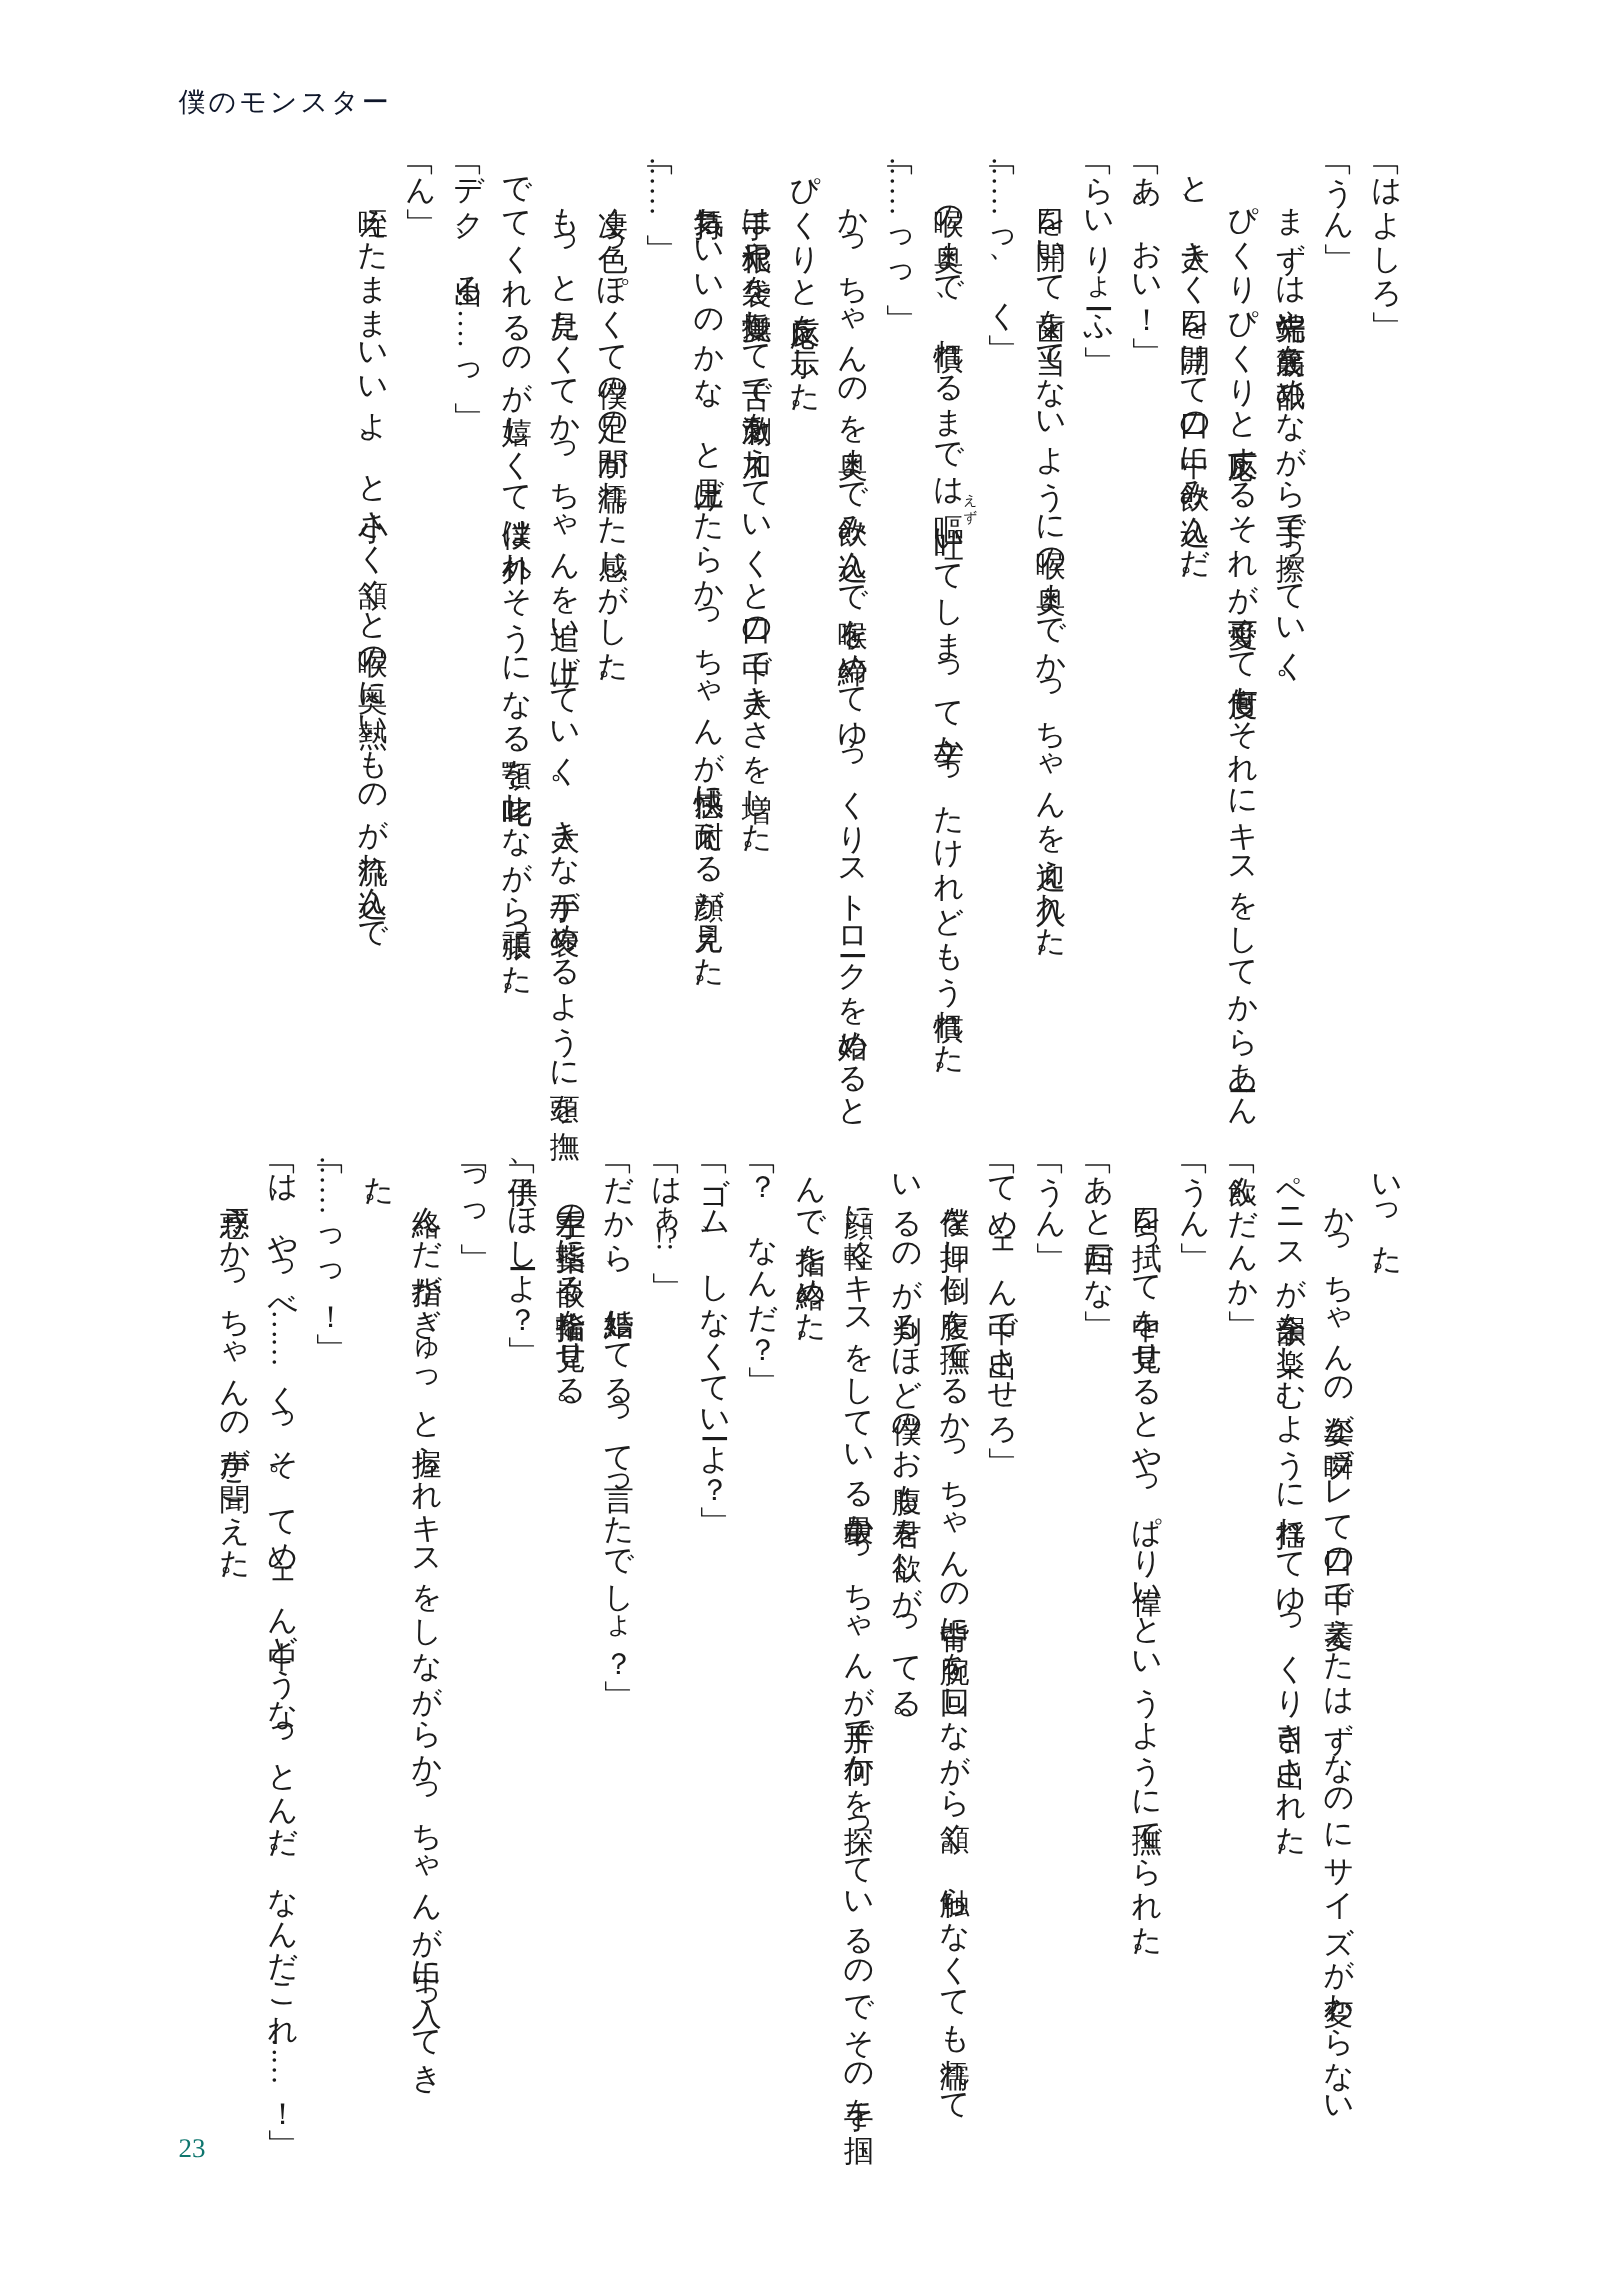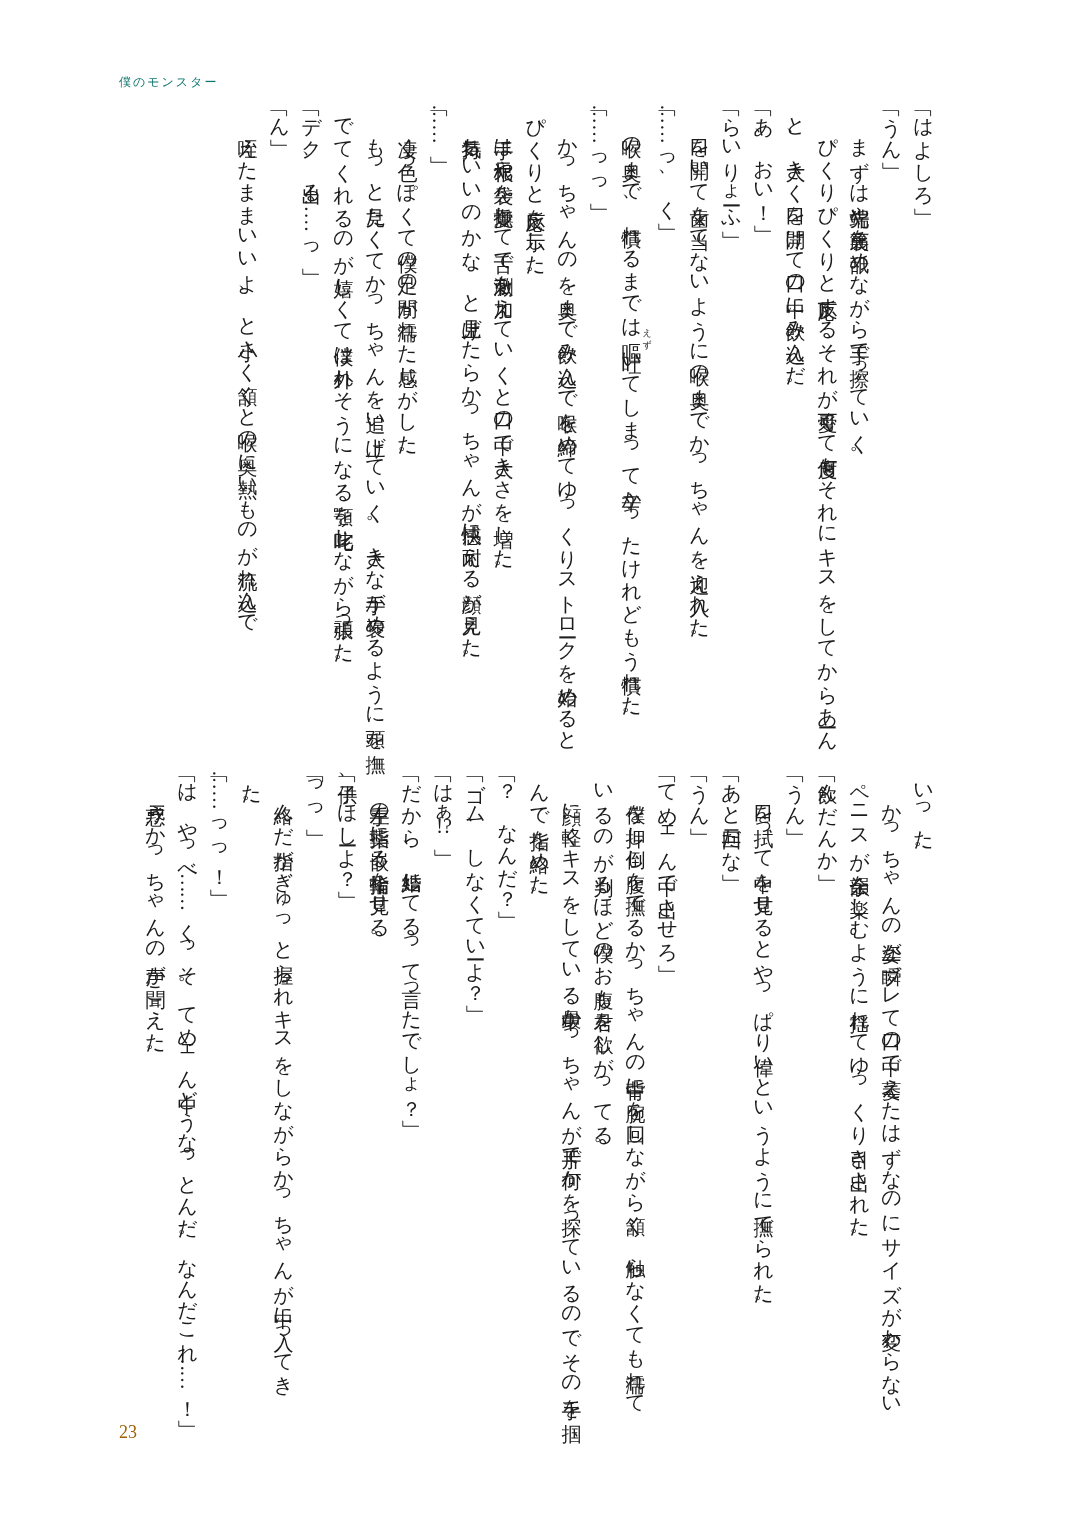--- a/index.html
+++ b/index.html
@@ -11,24 +11,24 @@
     position: relative;
     width: 1075px;
     height: 1518px;
     overflow: hidden;
     font-family: "Liberation Serif", "DejaVu Serif", serif;
     color: #1c1c1c;
   }
   .running-header {
     position: absolute;
     left: 119px;
-    top: 74px;
-    font-size: 12px;
+    top: 56px;
+    font-size: 18px;
     letter-spacing: 2px;
-    color: #0f766e;
+    color: #0f172a;
     white-space: nowrap;
   }
   .vblock {
     position: absolute;
     right: 135px;
     height: 642px;
     writing-mode: vertical-rl;
     text-orientation: mixed;
     font-size: 20px;
     line-height: 32px;
@@ -50,21 +50,21 @@
   ruby { ruby-position: over; }
   rt {
     font-size: 9px;
     letter-spacing: 0;
   }
   .page-number {
     position: absolute;
     left: 119px;
     top: 1422px;
     font-size: 18px;
-    color: #a16207;
+    color: #0f766e;
   }
 </style>
 </head>
 <body>
 
 <div class="running-header">僕のモンスター</div>
 
 <div id="top-block" class="vblock">
     <p class="para">「はよしろ」</p>
     <p class="para">「うん」</p>

